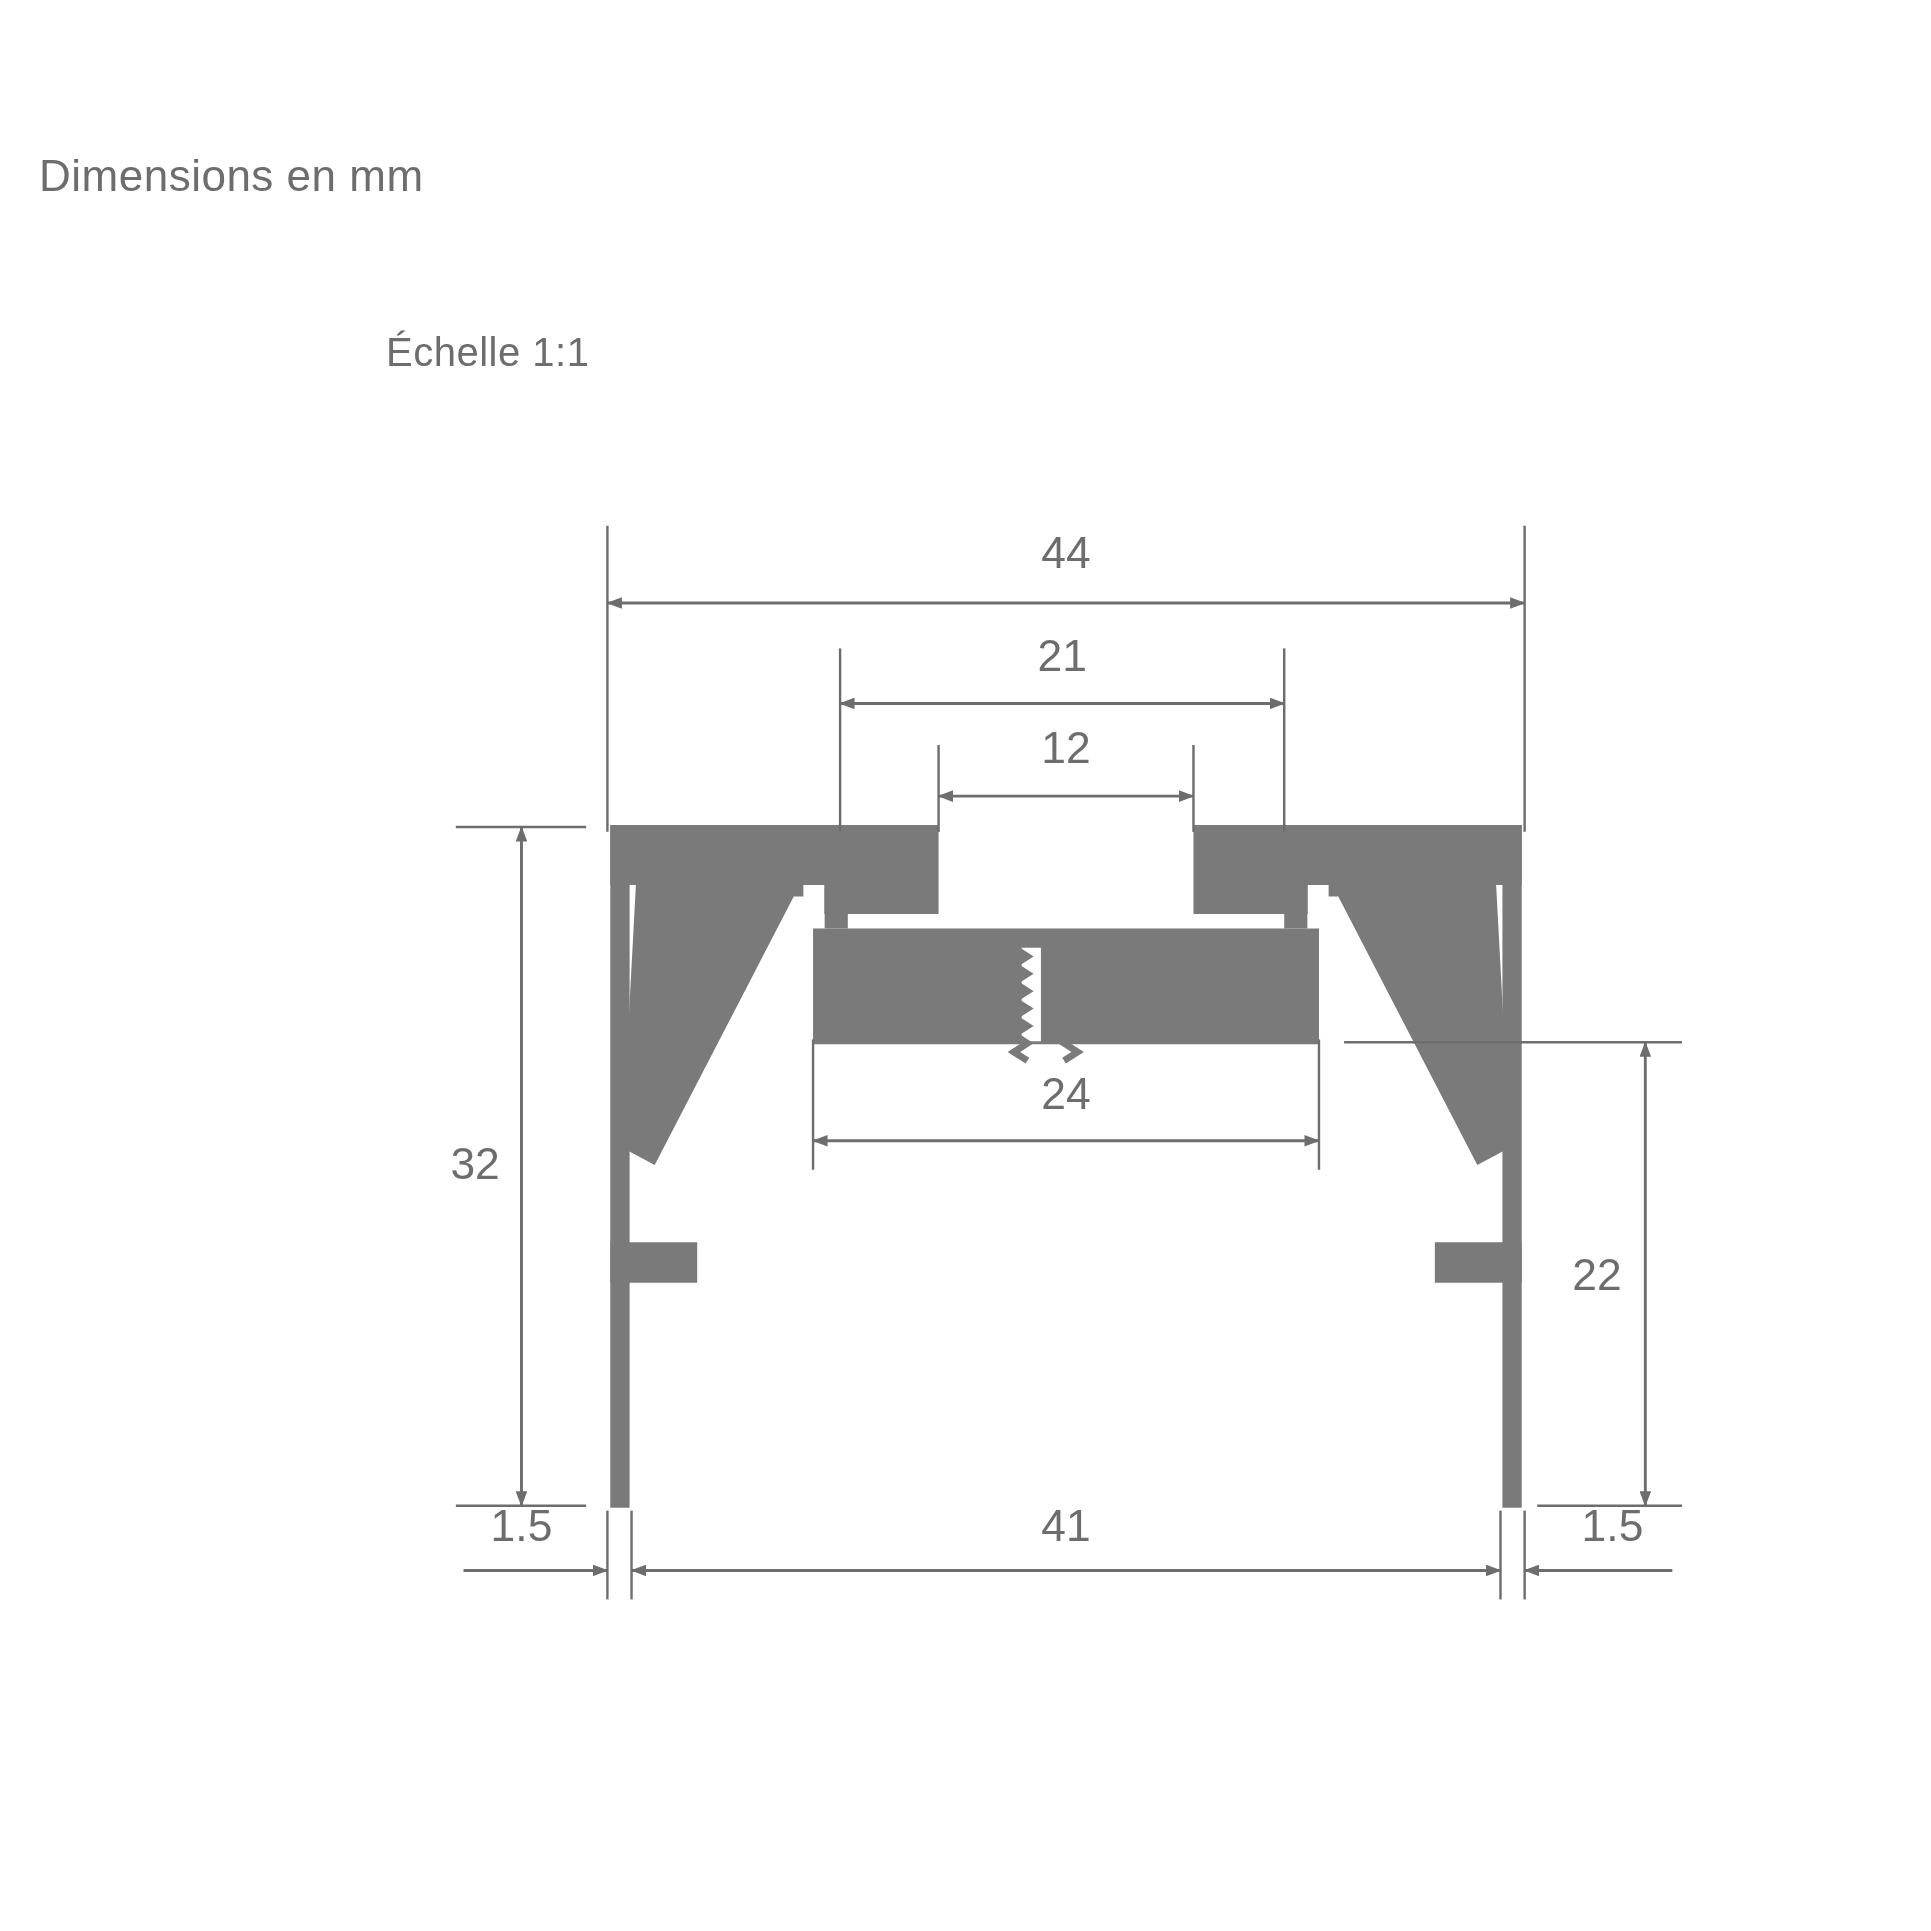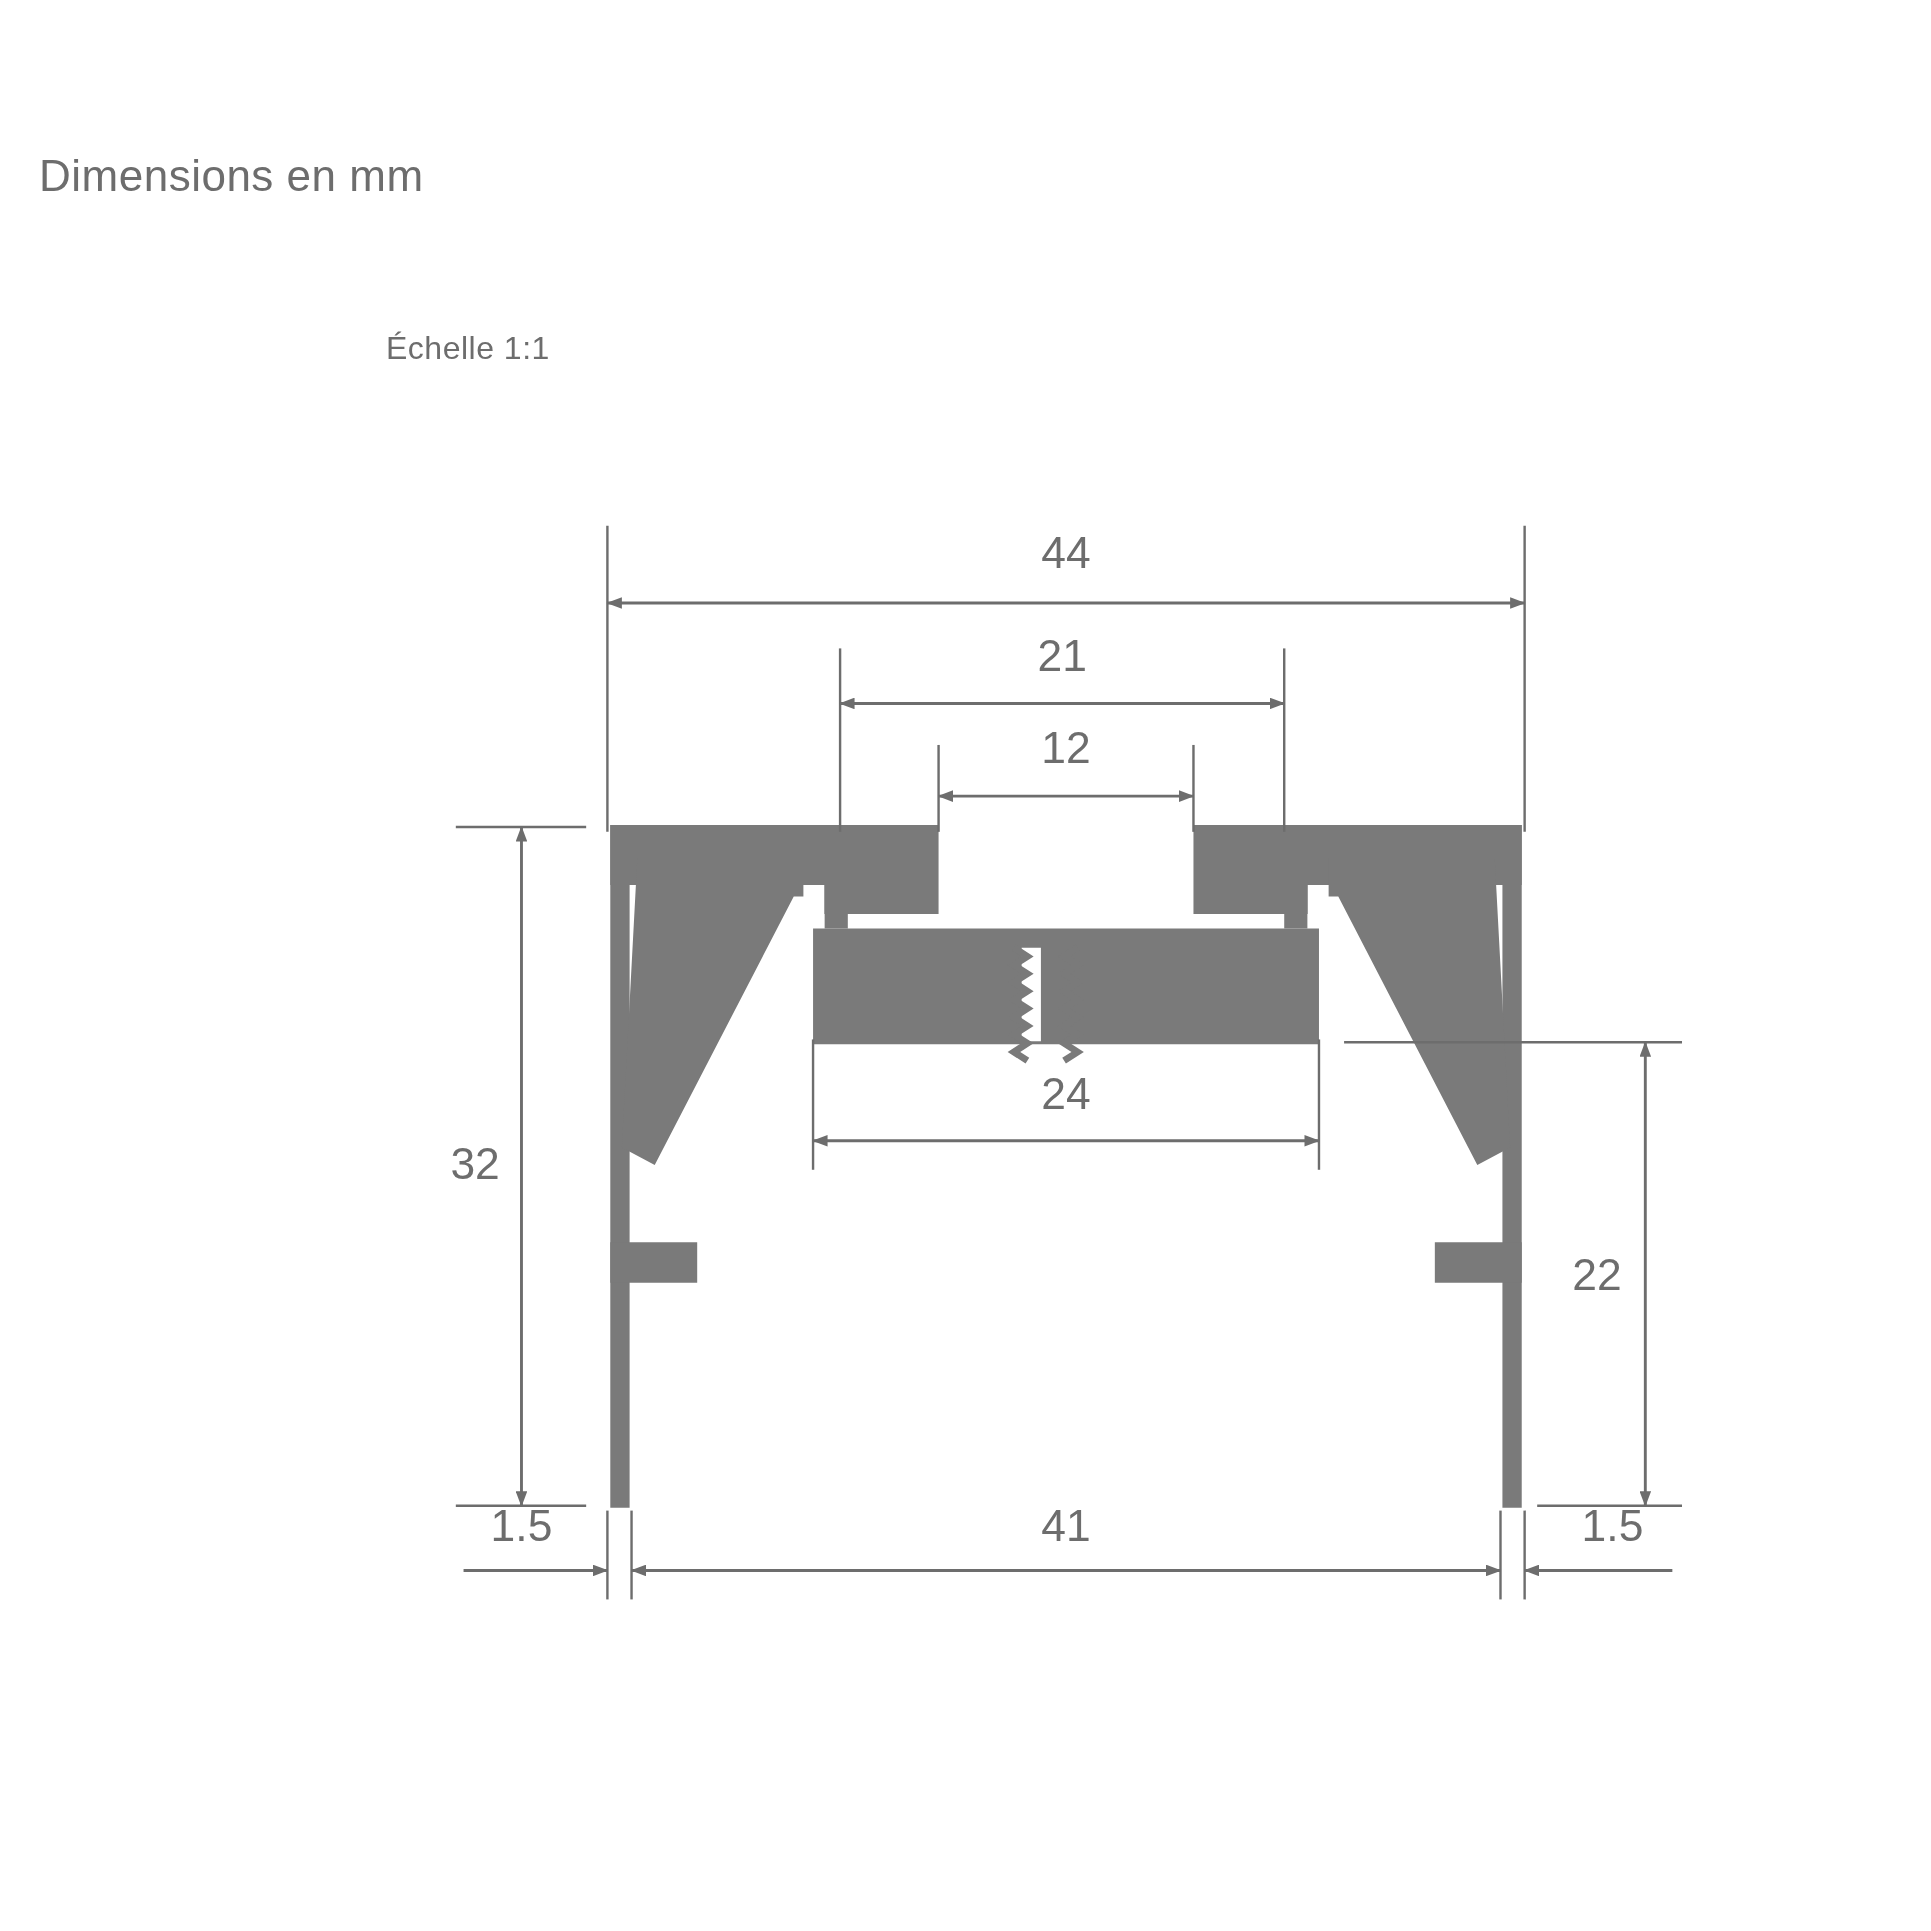--- a/index.html
+++ b/index.html
@@ -30,21 +30,21 @@
   }
   #title-dimensions {
     left: 39px;
     top: 135px;
     font-size: 44px;
     letter-spacing: 0.5px;
   }
   #title-scale {
     left: 386px;
     top: 314px;
-    font-size: 32px;
+    font-size: 40px;
     letter-spacing: 0.5px;
   }
   svg { display: block; }
   text {
     font-family: "Liberation Sans", sans-serif;
     fill: #6d6d6d;
   }
 </style>
 </head>
 <body>

